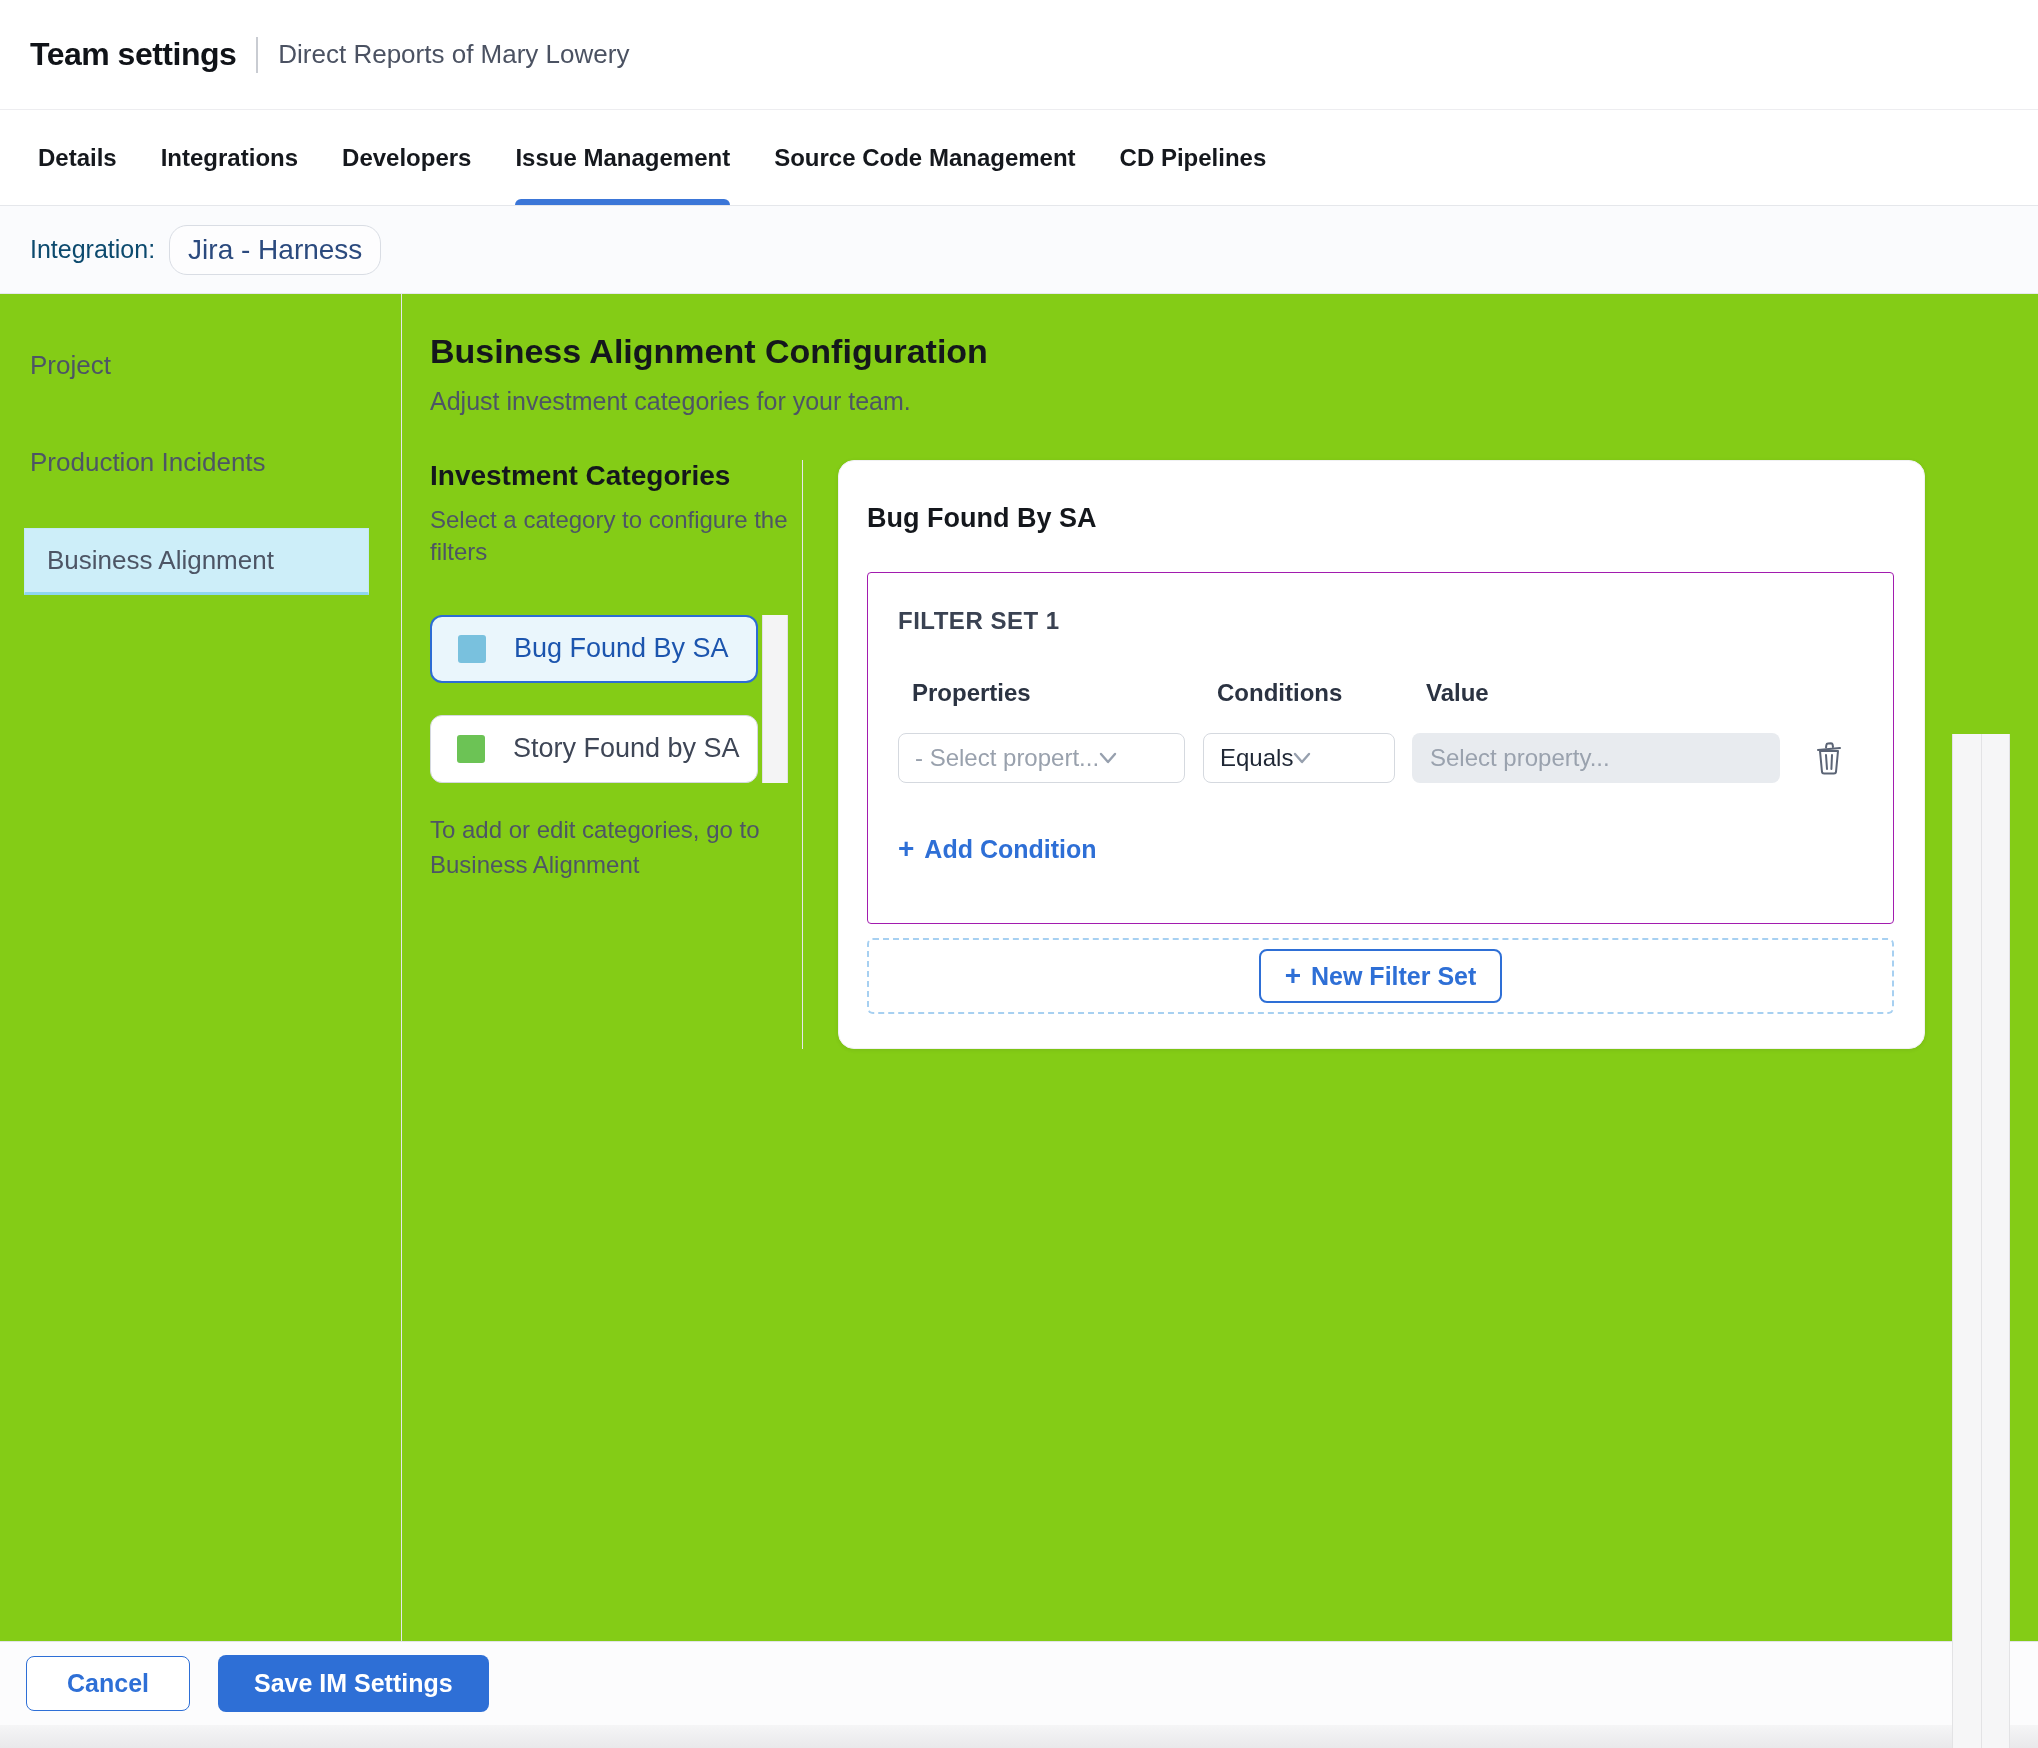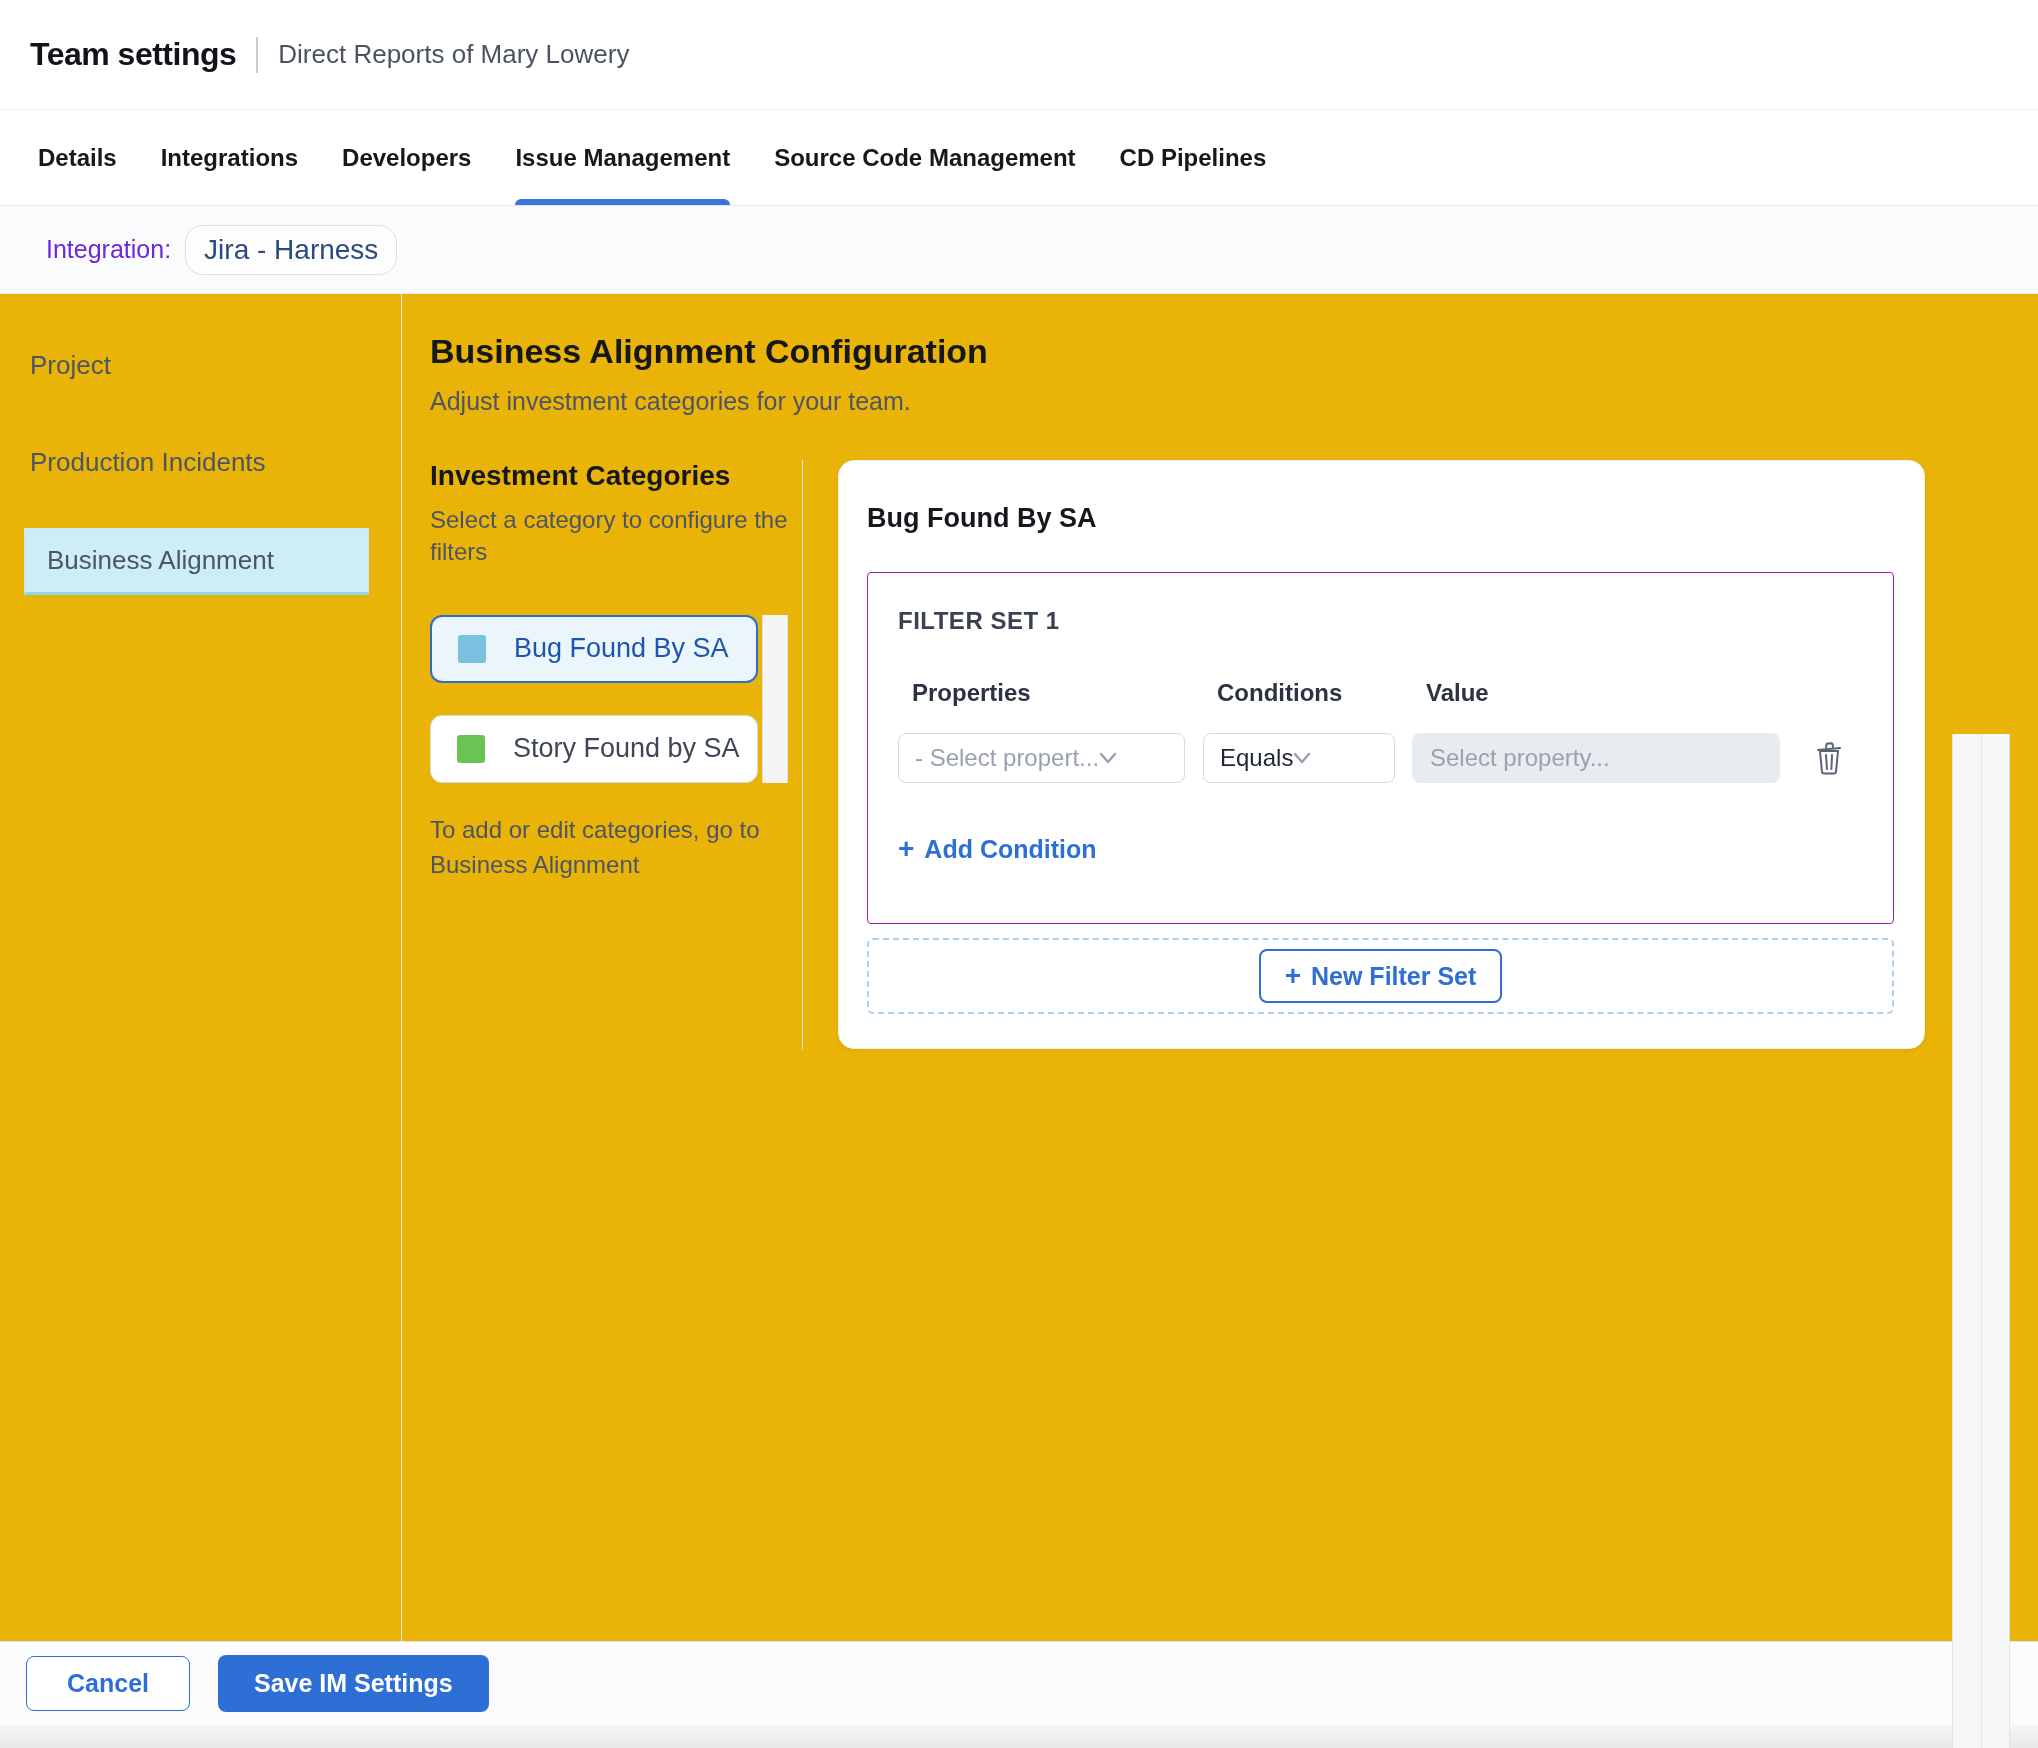--- a/index.html
+++ b/index.html
@@ -15,25 +15,25 @@
   .header-sep { width:2px; height:36px; background:#c9ccd2; margin:0 20px 0 20px; }
   .header-subtitle { font-size:26px; color:#4b5262; }
 
   
   .tabbar { height:96px; display:flex; align-items:center; background:#fff; border-bottom:1px solid #e5e7eb; padding-left:38px; }
   .tab { position:relative; height:100%; display:flex; align-items:center; margin-right:44px; font-size:24px; font-weight:700; color:#15181d; cursor:pointer; }
   .tab.active::after { content:""; position:absolute; left:0; right:0; bottom:0; height:6px; background:#3b76d8; border-radius:6px 6px 0 0; }
 
   
   .integration-row { height:88px; display:flex; align-items:center; padding-left:30px; background:#fafbfd; border-bottom:1px solid #e7e9ed; }
-  .integration-label { font-size:25px; color:#6d28d9;margin-left:16px; }
+  .integration-label { font-size:25px; color:#0c4a6e; }
   .integration-chip { margin-left:14px; padding:8px 18px; border:1px solid #d9dde4; border-radius:18px; background:#fdfdfe; font-size:28px; color:#2b4a7e; }
 
   
-  .content { display:flex; height:1347px; background:#eab308; position:relative; }
+  .content { display:flex; height:1347px; background:#84cc16; position:relative; }
 
   .sidebar { width:402px; border-right:1px solid #e4e6ea; padding-top:40px; flex-shrink:0; }
   .side-item { font-size:26px; color:#4d5565; padding:16px 20px 16px 30px; margin:0 30px 34px 0; cursor:pointer; }
   .side-item.selected { margin-left:24px; margin-right:32px; padding-left:22px; background:#cdeef9; border:1px solid #c2eaf7; border-bottom:3px solid #8fd6ef; border-radius:0; }
 
   .main { flex:1; padding:38px 0 0 28px; position:relative; }
   .main-title { font-size:34px; font-weight:800; color:#14171c; }
   .main-subtitle { font-size:25px; color:#4d5565; margin-top:16px; }
 
   .columns { display:flex; margin-top:44px; }

